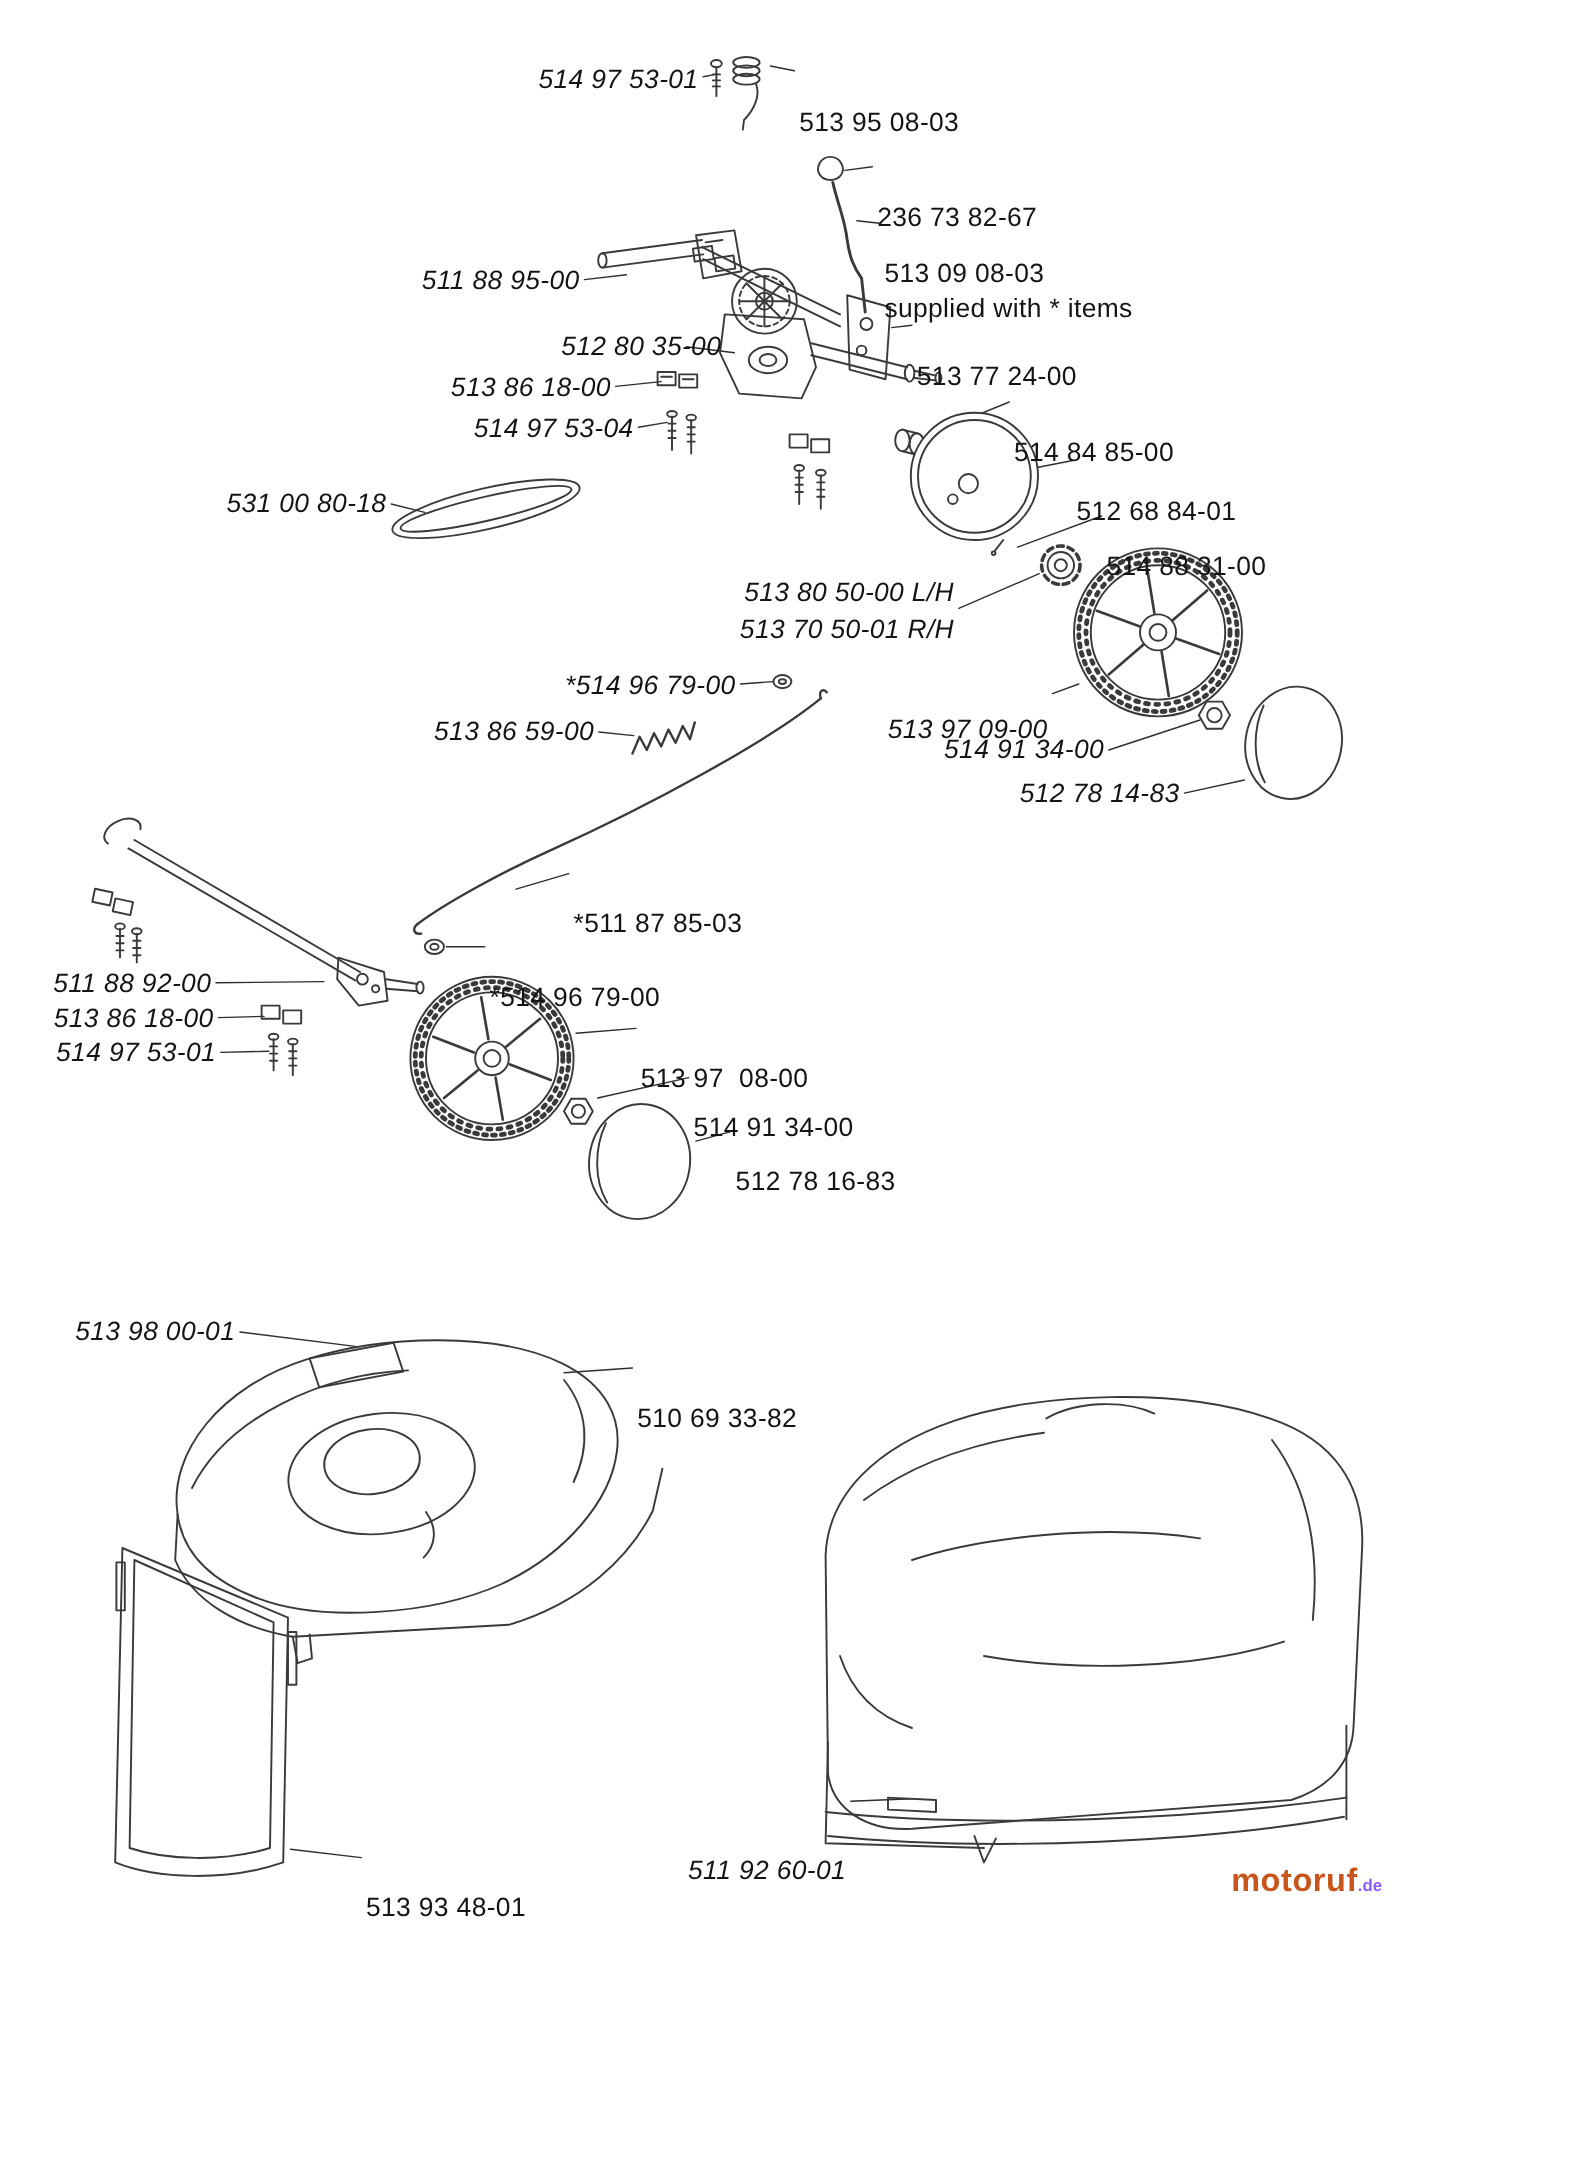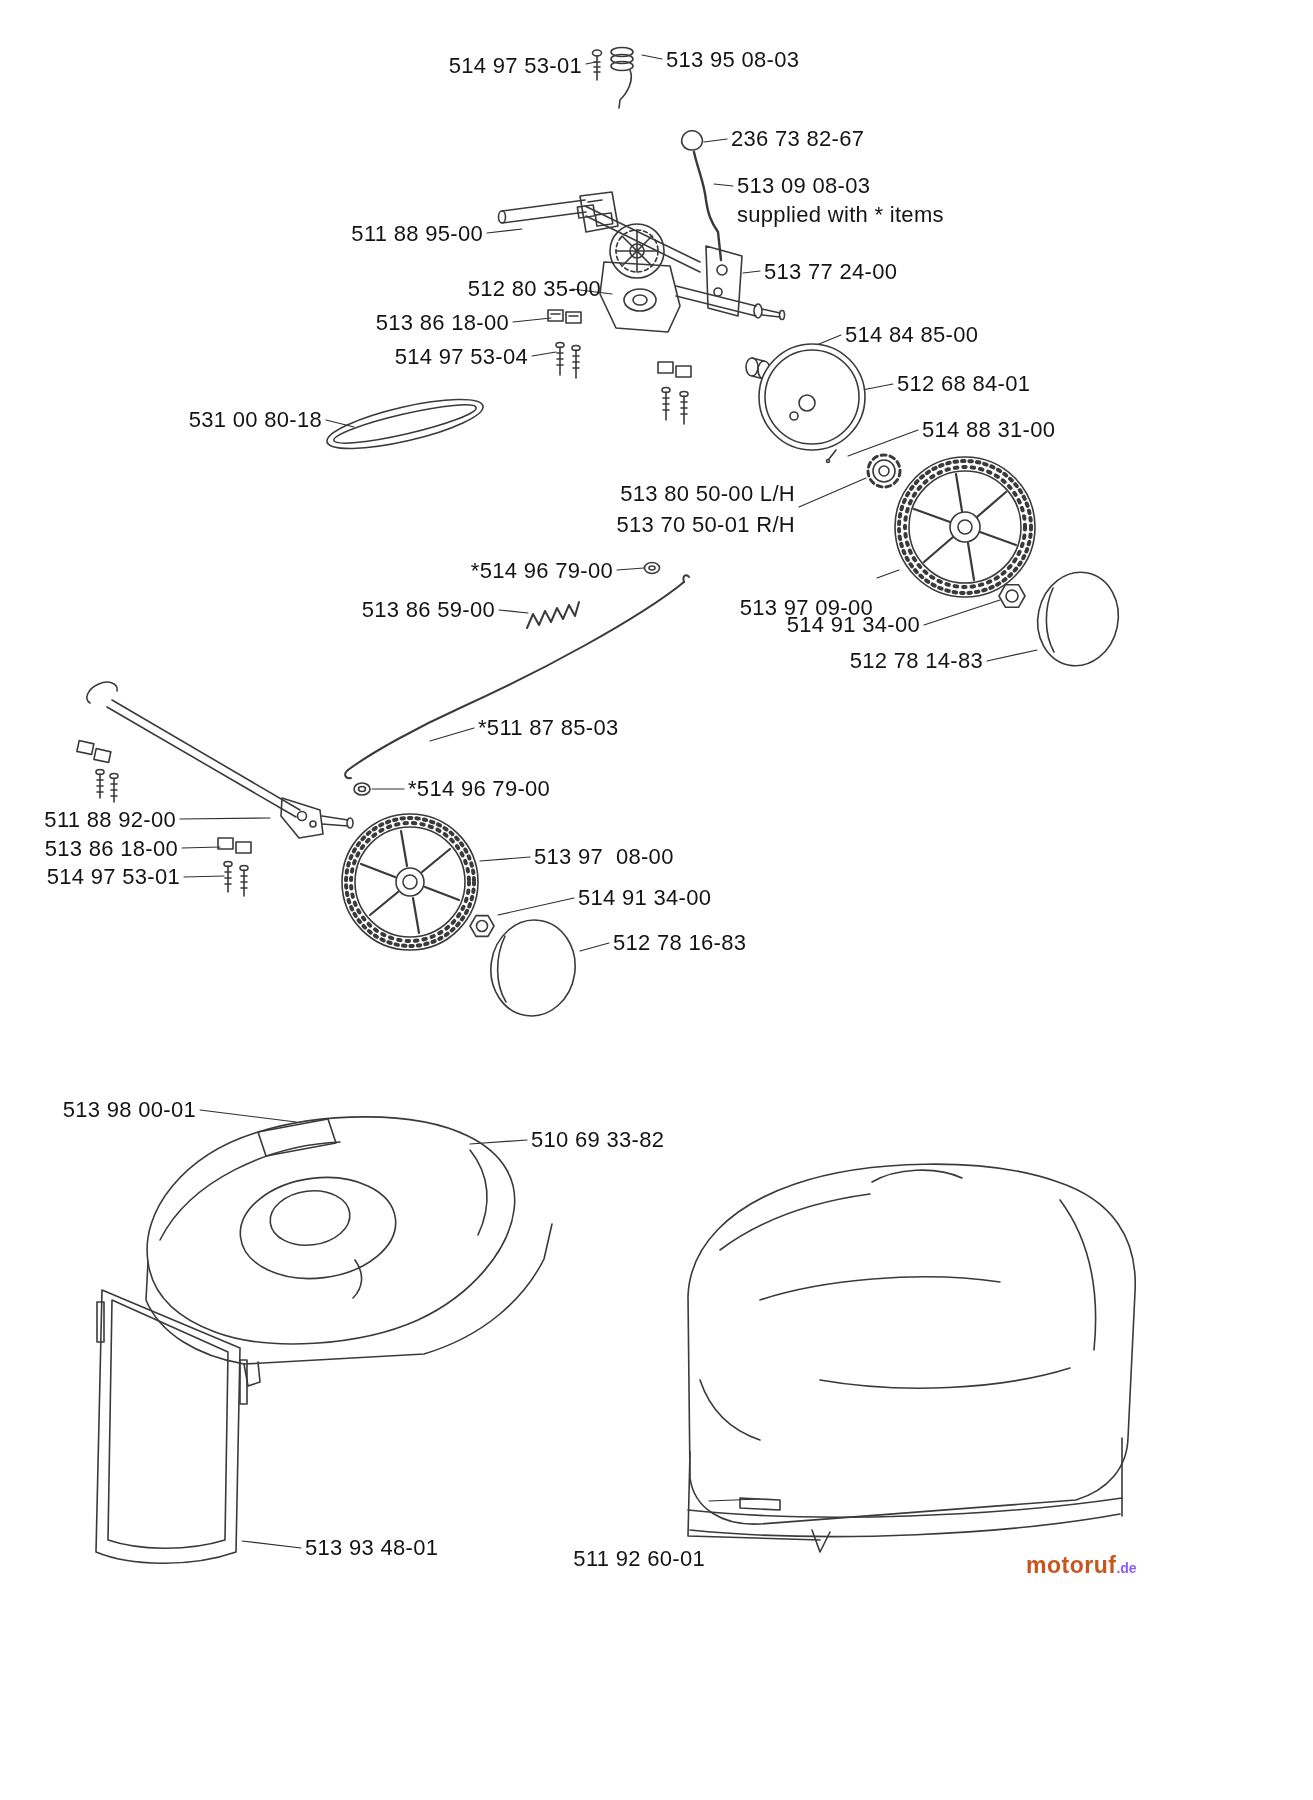--- a/index.html
+++ b/index.html
@@ -6,24 +6,24 @@
   html,body { background:#ffffff; }
   body {
     width:1313px; height:1800px; position:relative; overflow:hidden;
     font-family:"Liberation Sans", sans-serif; color:#141414;
   }
   svg.art { position:absolute; left:0; top:0; }
   .lbl {
     position:absolute; font-size:22px; letter-spacing:.3px;
     white-space:pre; color:#141414; line-height:1;
   }
-  .lbl.l { transform:translate(0,-50%); }
-  .lbl.r { transform:translate(-100%,-50%); }
+  .lbl.l { transform:translate(0,-50%);margin-top:42px; }
+  .lbl.r { transform:translate(-100%,-50%);font-style:italic; }
   .watermark { position:absolute; left:1026px; top:1552px; white-space:nowrap; }
-  .watermark .brand { font-weight:bold; font-size:23px; color:#c8551b; letter-spacing:.5px; }
+  .watermark .brand { font-weight:bold; font-size:27px; color:#c8551b; letter-spacing:.5px; }
   .watermark .tld { font-size:14px; color:#8b5cf6; font-weight:bold; }
 </style>
 </head>
 <body>
 
 <svg class="art" width="1313" height="1800" viewBox="0 0 1313 1800">
   <g fill="none" stroke="#3a3a3a" stroke-width="1.6" stroke-linecap="round" stroke-linejoin="round">
 
     <g stroke="#2e2e2e" stroke-width="1.15">
       <line x1="586" y1="64" x2="596" y2="62"></line>

